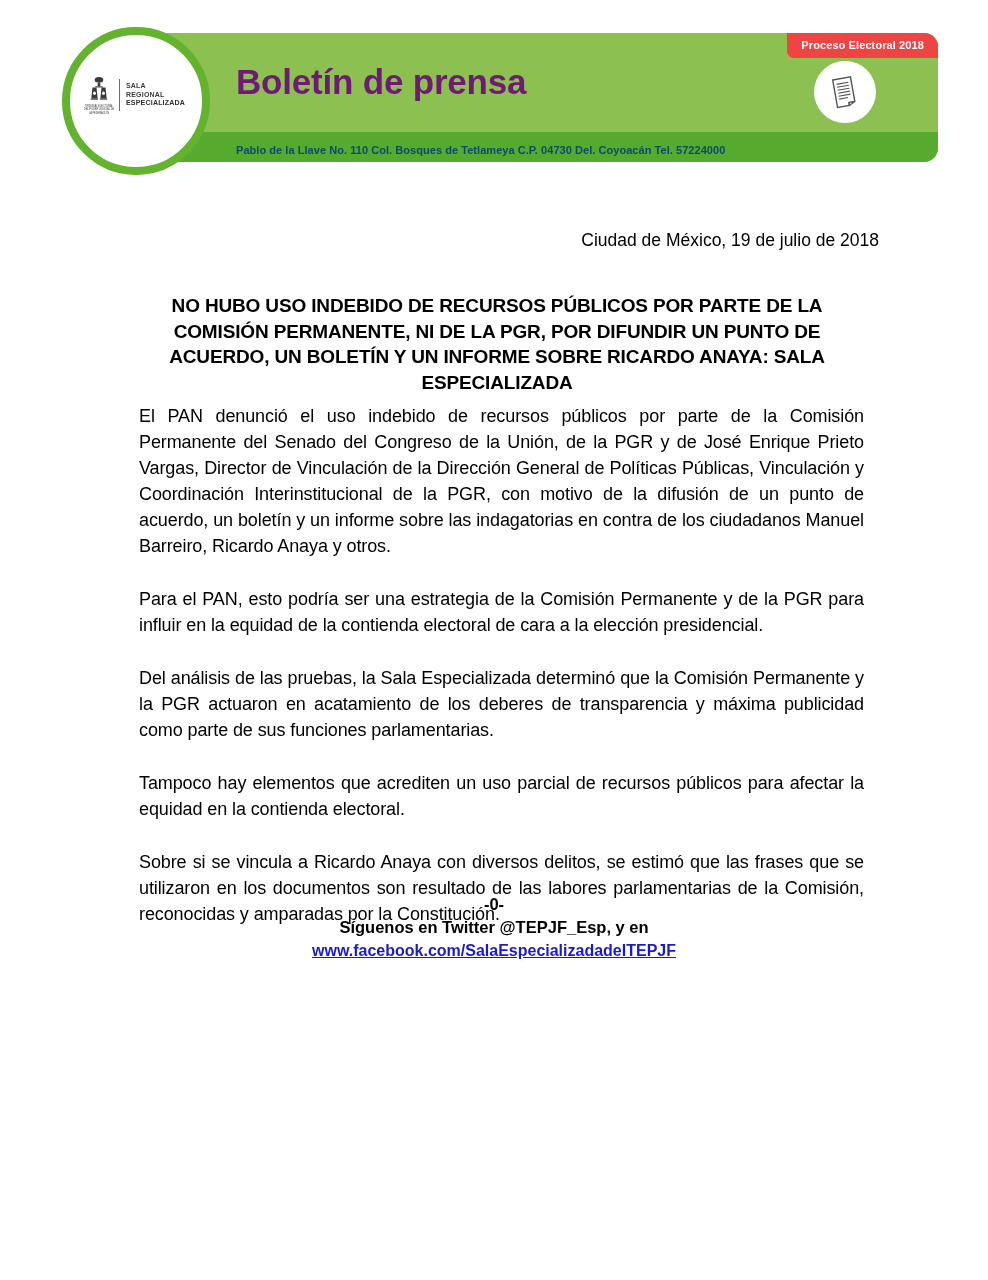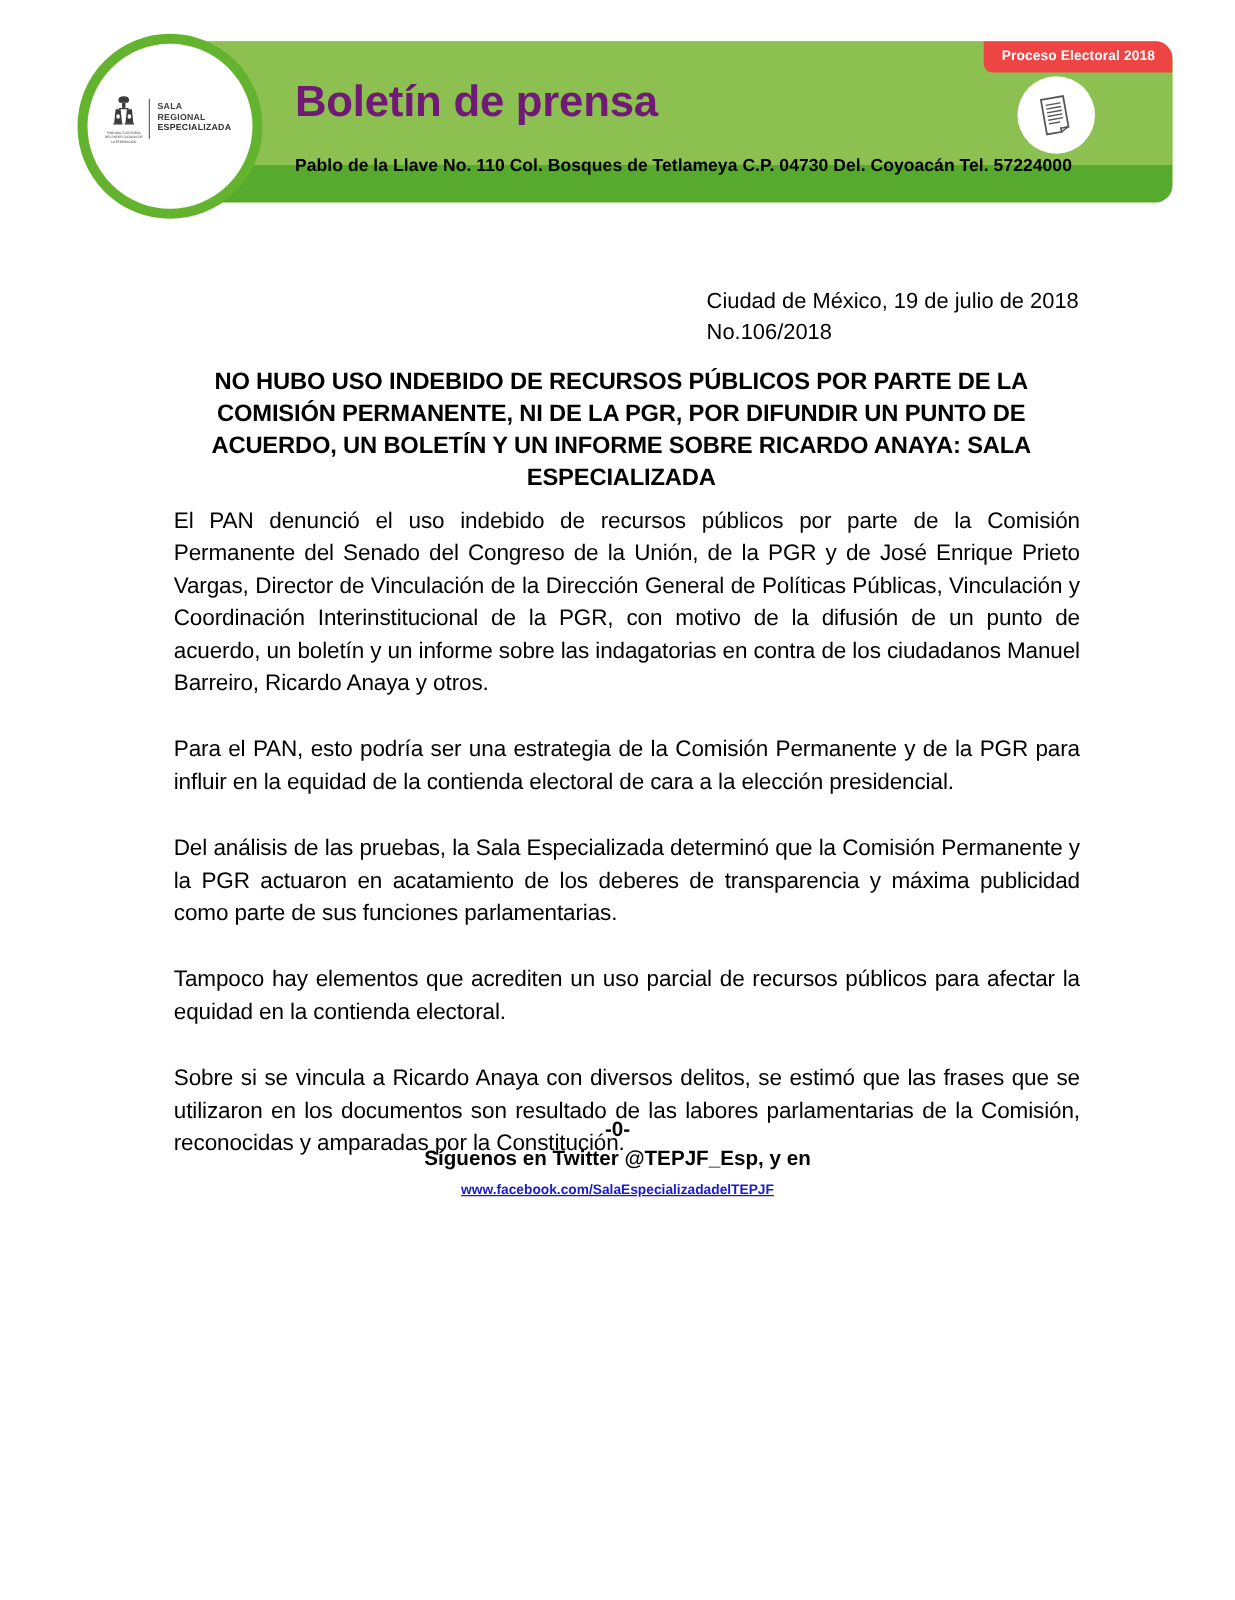--- a/index.html
+++ b/index.html
@@ -69,24 +69,24 @@
     font-weight: bold;
     color: #701a75;
     letter-spacing: -0.2px;
     line-height: 44px;
     white-space: nowrap;
   }
 
   .banner-address {
     position: absolute;
     left: 108px;
-    bottom: 22px;
-    font-size: 14px;
-    font-weight: bold;
-    color: #000000;
+    bottom: 6px;
+    font-size: 11px;
+    font-weight: bold;
+    color: #0c4a6e;
     letter-spacing: 0.05px;
     white-space: nowrap;
   }
 
   .proceso-tab {
     position: absolute;
     right: 0;
     top: 0;
     background: #ef4444;
     color: #ffffff;
@@ -175,22 +175,23 @@
     white-space: nowrap;
   }
 
   .logo-words span.accent {
     color: #2f2f2f;
   }
 
   
   .meta {
     position: absolute;
-    right: 125px;
+    right: 109px;
     top: 228px;
+    text-align: right;
     font-size: 17.5px;
     line-height: 25px;
     color: #000000;
   }
 
   
   .doc-title {
     position: absolute;
     left: 152px;
     top: 293px;
@@ -242,21 +243,21 @@
   .footer .follow {
     display: block;
     text-align: center;
   }
 
   .footer a.fb-link {
     display: inline-block;
     color: #1919d0;
     text-decoration: underline;
     font-weight: bold;
-    font-size: 11px;
+    font-size: 16px;
   }
 </style>
 </head>
 <body>
 
 <div class="page">
 
   <div class="header">
 
     <div class="banner">
@@ -307,21 +308,20 @@
           <span>REGIONAL</span>
           <span class="accent">ESPECIALIZADA</span>
         </div>
       </div>
     </div>
 
   </div>
 
   <div class="meta">
     <div>Ciudad de México, 19 de julio de 2018</div>
-    <div>No.106/2018</div>
   </div>
 
   <div class="doc-title">NO HUBO USO INDEBIDO DE RECURSOS PÚBLICOS POR PARTE DE LA COMISIÓN PERMANENTE, NI DE LA PGR, POR DIFUNDIR UN PUNTO DE ACUERDO, UN BOLETÍN Y UN INFORME SOBRE RICARDO ANAYA: SALA ESPECIALIZADA</div>
 
   <div class="body-copy">
     <p>El PAN denunció el uso indebido de recursos públicos por parte de la Comisión Permanente del Senado del Congreso de la Unión, de la PGR y de José Enrique Prieto Vargas, Director de Vinculación de la Dirección General de Políticas Públicas, Vinculación y Coordinación Interinstitucional de la PGR, con motivo de la difusión de un punto de acuerdo, un boletín y un informe sobre las indagatorias en contra de los ciudadanos Manuel Barreiro, Ricardo Anaya y otros.</p>
     <p>Para el PAN, esto podría ser una estrategia de la Comisión Permanente y de la PGR para influir en la equidad de la contienda electoral de cara a la elección presidencial.</p>
     <p>Del análisis de las pruebas, la Sala Especializada determinó que la Comisión Permanente y la PGR actuaron en acatamiento de los deberes de transparencia y máxima publicidad como parte de sus funciones parlamentarias.</p>
     <p>Tampoco hay elementos que acrediten un uso parcial de recursos públicos para afectar la equidad en la contienda electoral.</p>
     <p>Sobre si se vincula a Ricardo Anaya con diversos delitos, se estimó que las frases que se utilizaron en los documentos son resultado de las labores parlamentarias de la Comisión, reconocidas y amparadas por la Constitución.</p>

